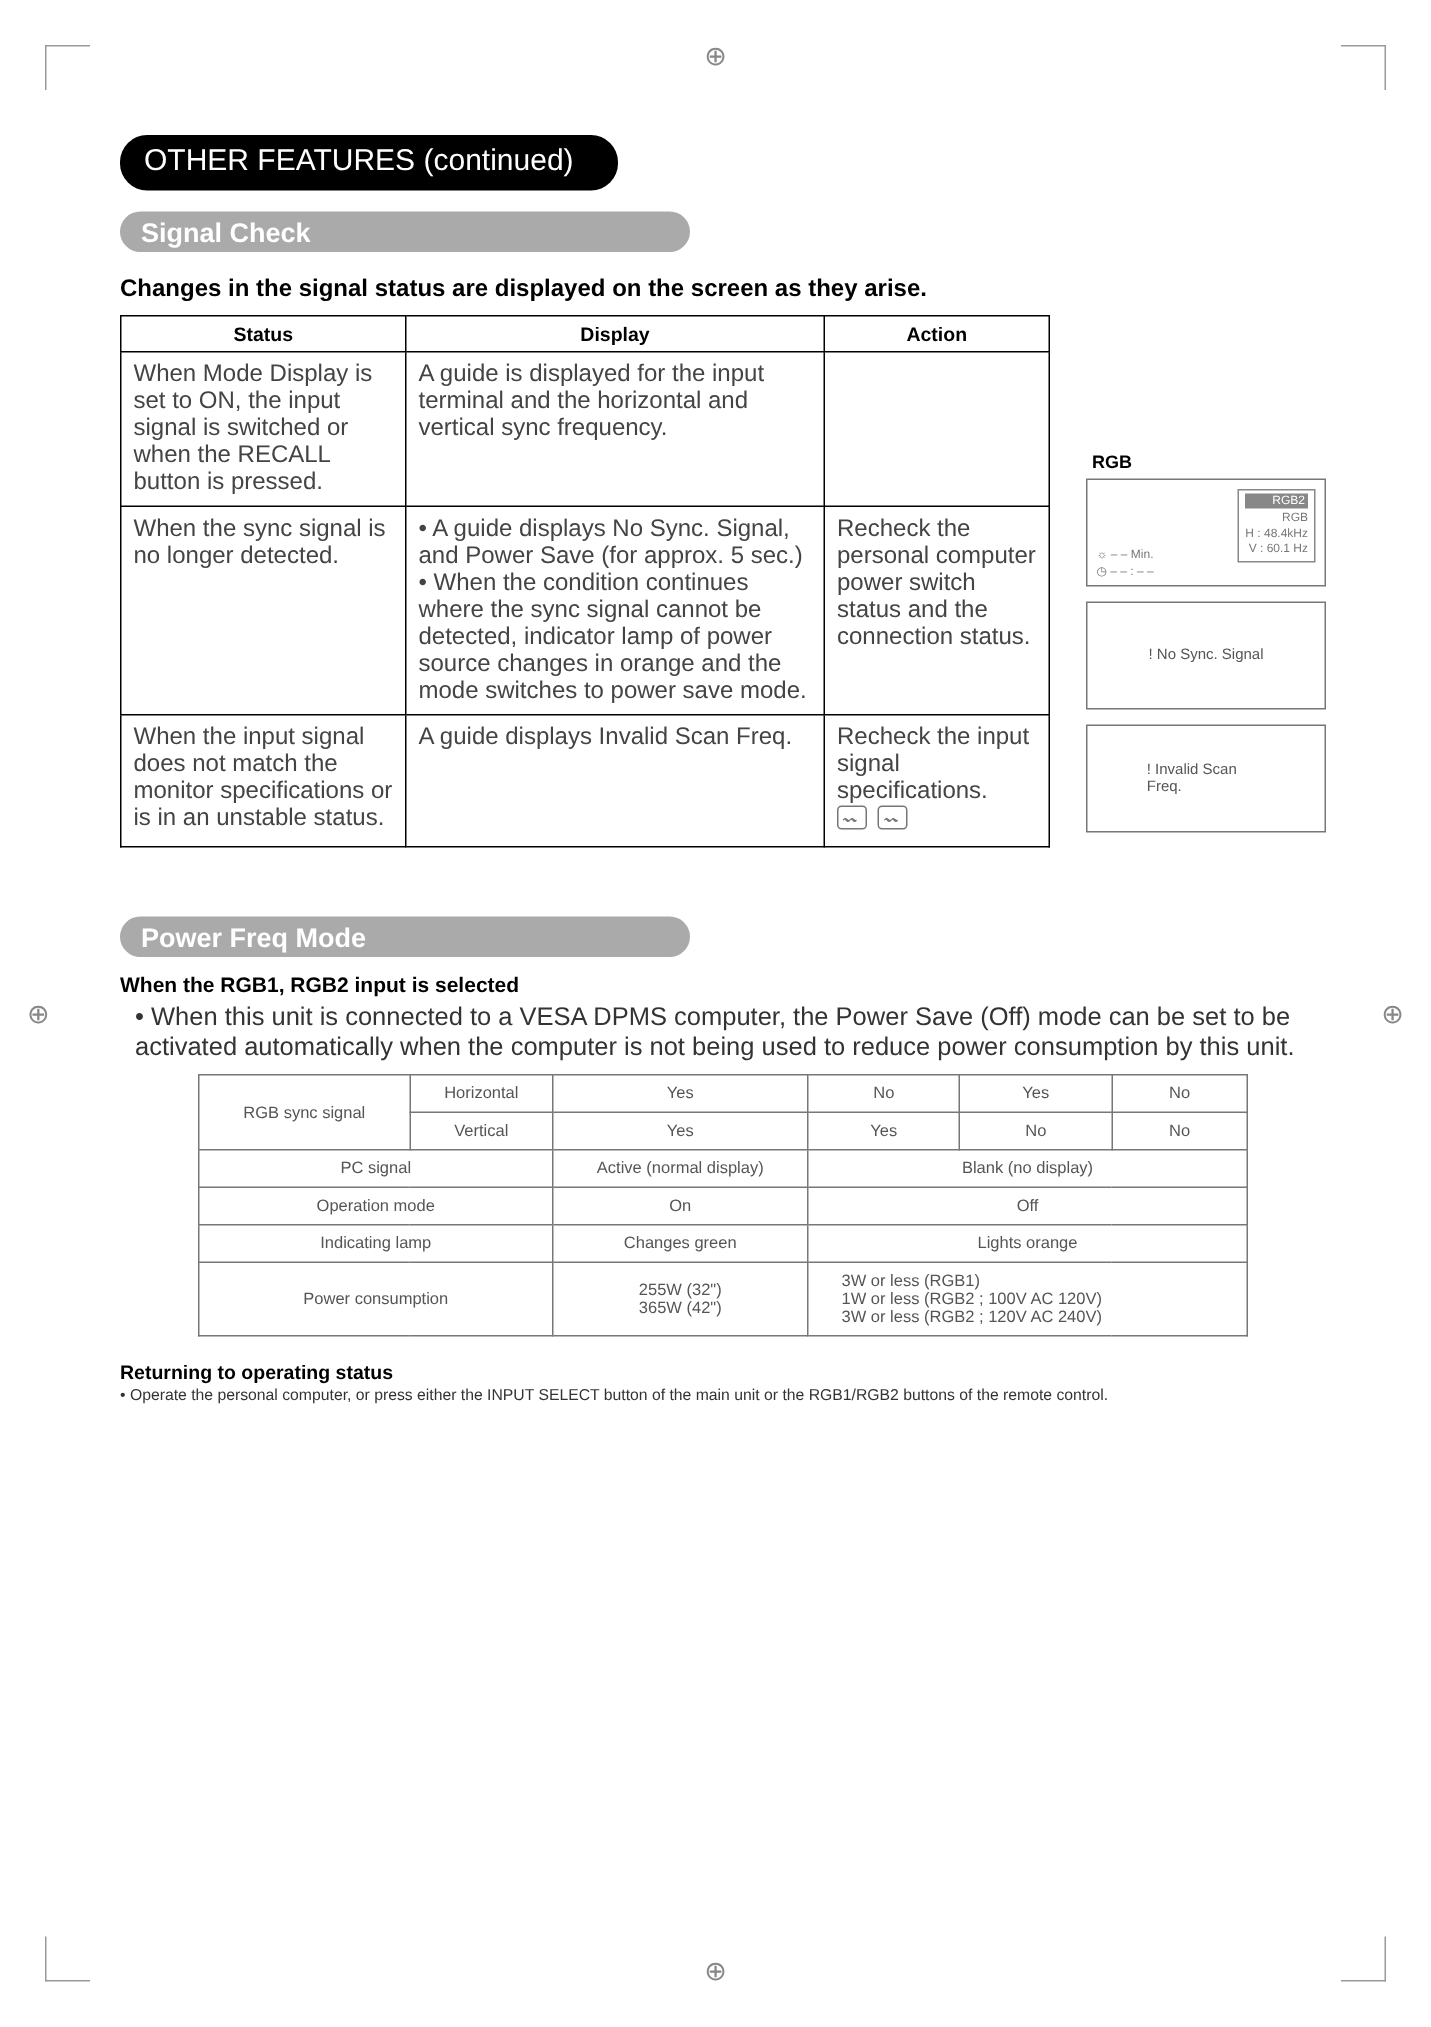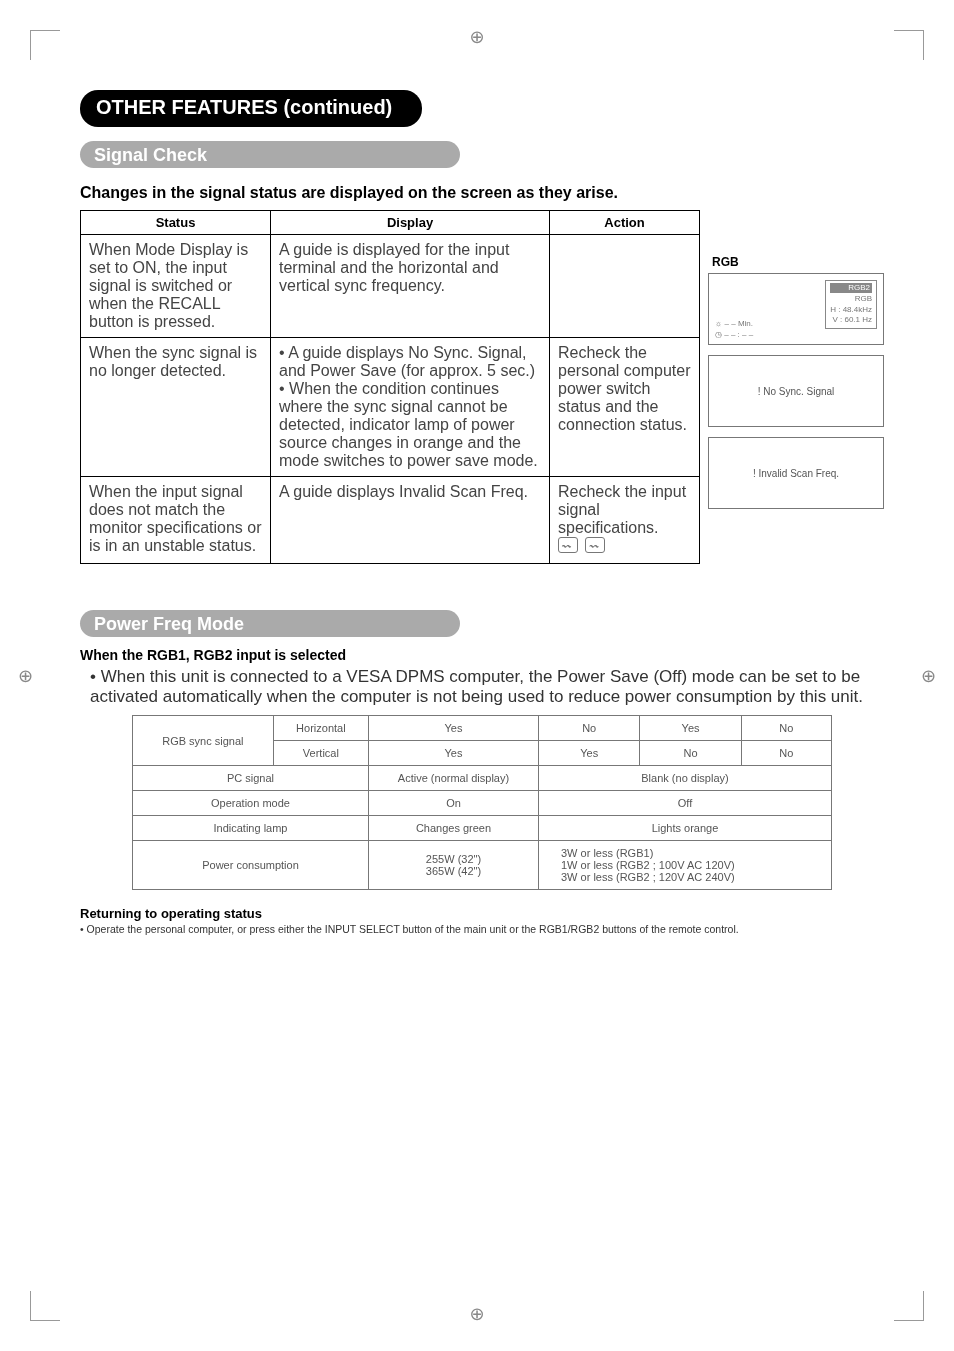--- a/index.html
+++ b/index.html
@@ -21,34 +21,34 @@
   .crop-bl { bottom: 30px; left: 30px; border-left: 1px solid #999; border-bottom:1px solid #999;}
   .crop-br { bottom: 30px; right: 30px; border-right:1px solid #999; border-bottom:1px solid #999;}
   .cross-top { position:absolute; top:26px; left:50%; transform:translateX(-50%); font-size:18px; color:#888;}
   .cross-bot { position:absolute; bottom:26px; left:50%; transform:translateX(-50%); font-size:18px; color:#888;}
   .cross-left { position:absolute; top:50%; left:18px; transform:translateY(-50%); font-size:18px; color:#888;}
   .cross-right { position:absolute; top:50%; right:18px; transform:translateY(-50%); font-size:18px; color:#888;}
 
   .page { padding: 50px 40px 0 50px; }
 
   .pill-black {
-    background: #000; color: #fff; font-weight: bold;
+    background: #000; color: #fff; font-weight: normal;
     border-radius: 18px; padding: 6px 30px 8px 16px;
     display: inline-block; font-size: 20px; margin-bottom: 8px;
   }
   .pill-gray {
     background: #aaa; color: #fff; font-weight: bold;
     border-radius: 16px; padding: 4px 60px 2px 14px;
     display: inline-block; font-size: 18px; margin: 6px 0 10px 0;
     width: 380px;
   }
 
   .boldline { font-weight: bold; font-size: 16px; margin: 6px 0 8px 0; }
 
-  .row1 { display: flex; gap: 8px; align-items: center; }
+  .row1 { display: flex; gap: 24px; align-items: flex-end; }
 
   .status-table { border-collapse: collapse; width: 620px; }
   .status-table th { border:1px solid #000; font-size:13px; font-weight:bold; padding:4px 6px; text-align:center; background:#fff;}
   .status-table td { border:1px solid #000; font-size:16px; padding:6px 8px; vertical-align:top; color:#444;margin-left:32px;}
   .status-table td.action { width:150px; }
   .status-table td.status { width:190px; }
 
   .rgb-col { flex:1; }
   .rgb-label { font-weight:bold; font-size:12px; margin-bottom:4px; padding-left:4px;}
   .rgb-box { border:1px solid #777; height:72px; margin-bottom:10px; position:relative; }

